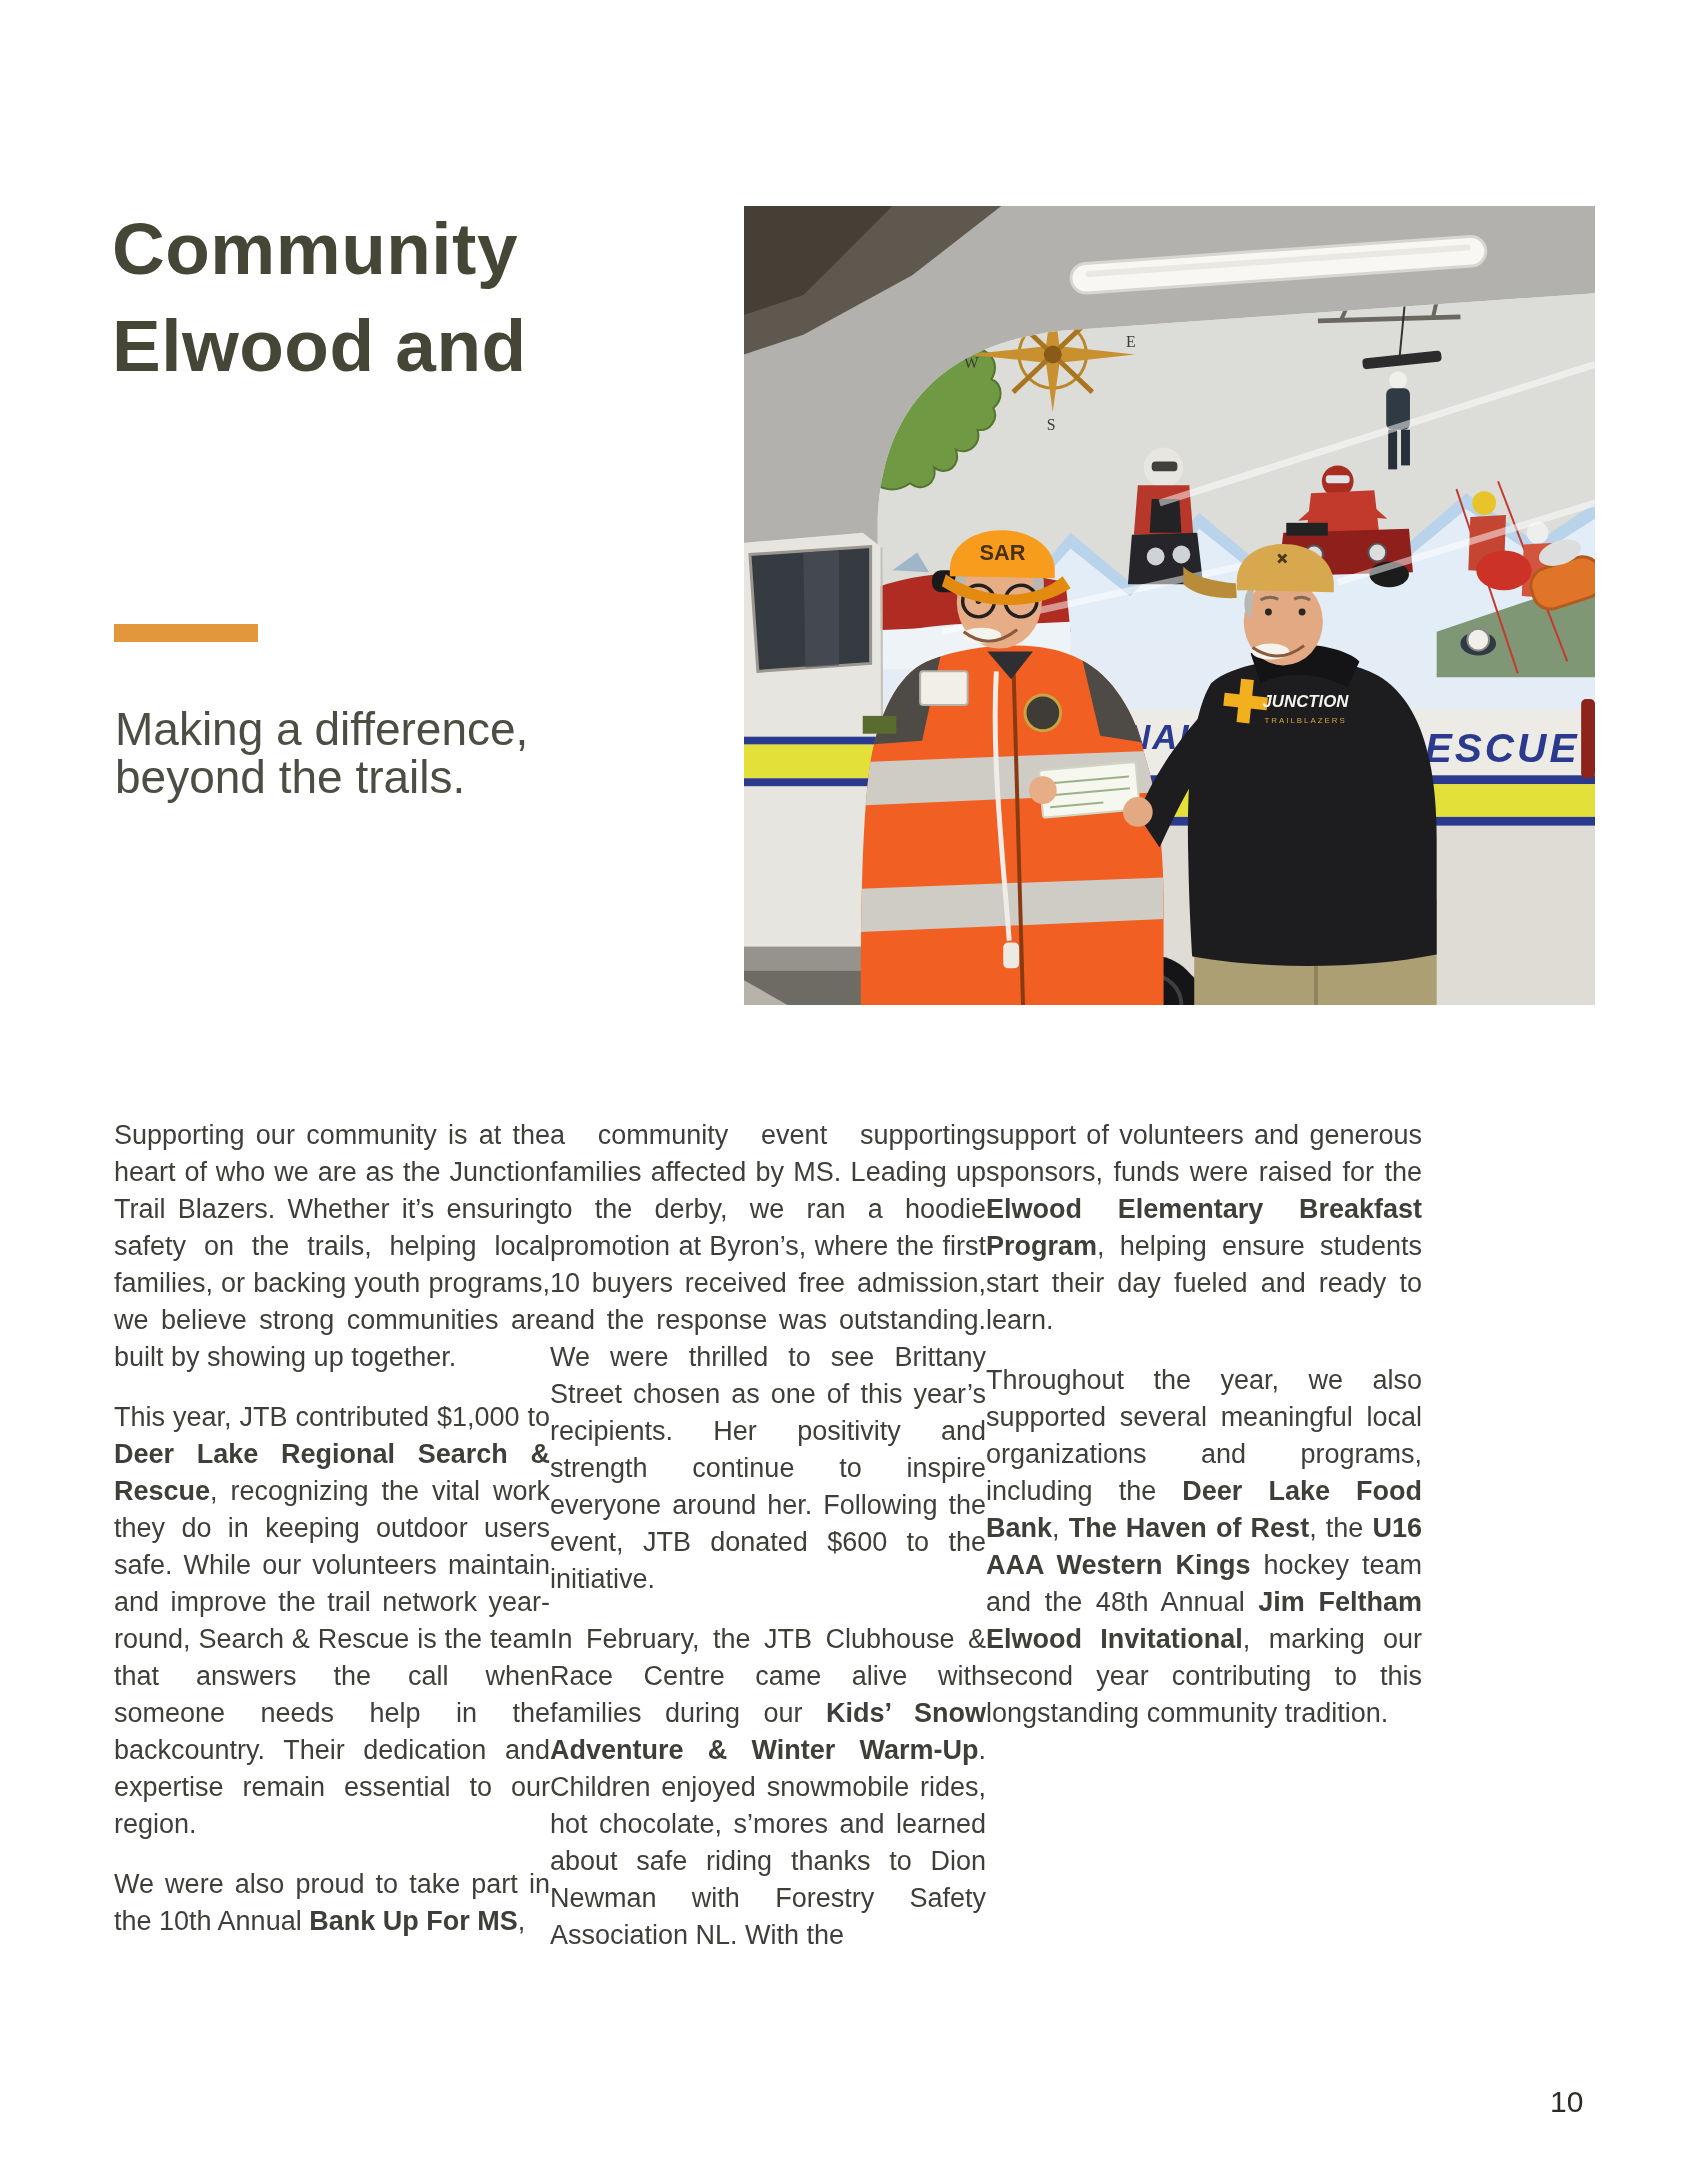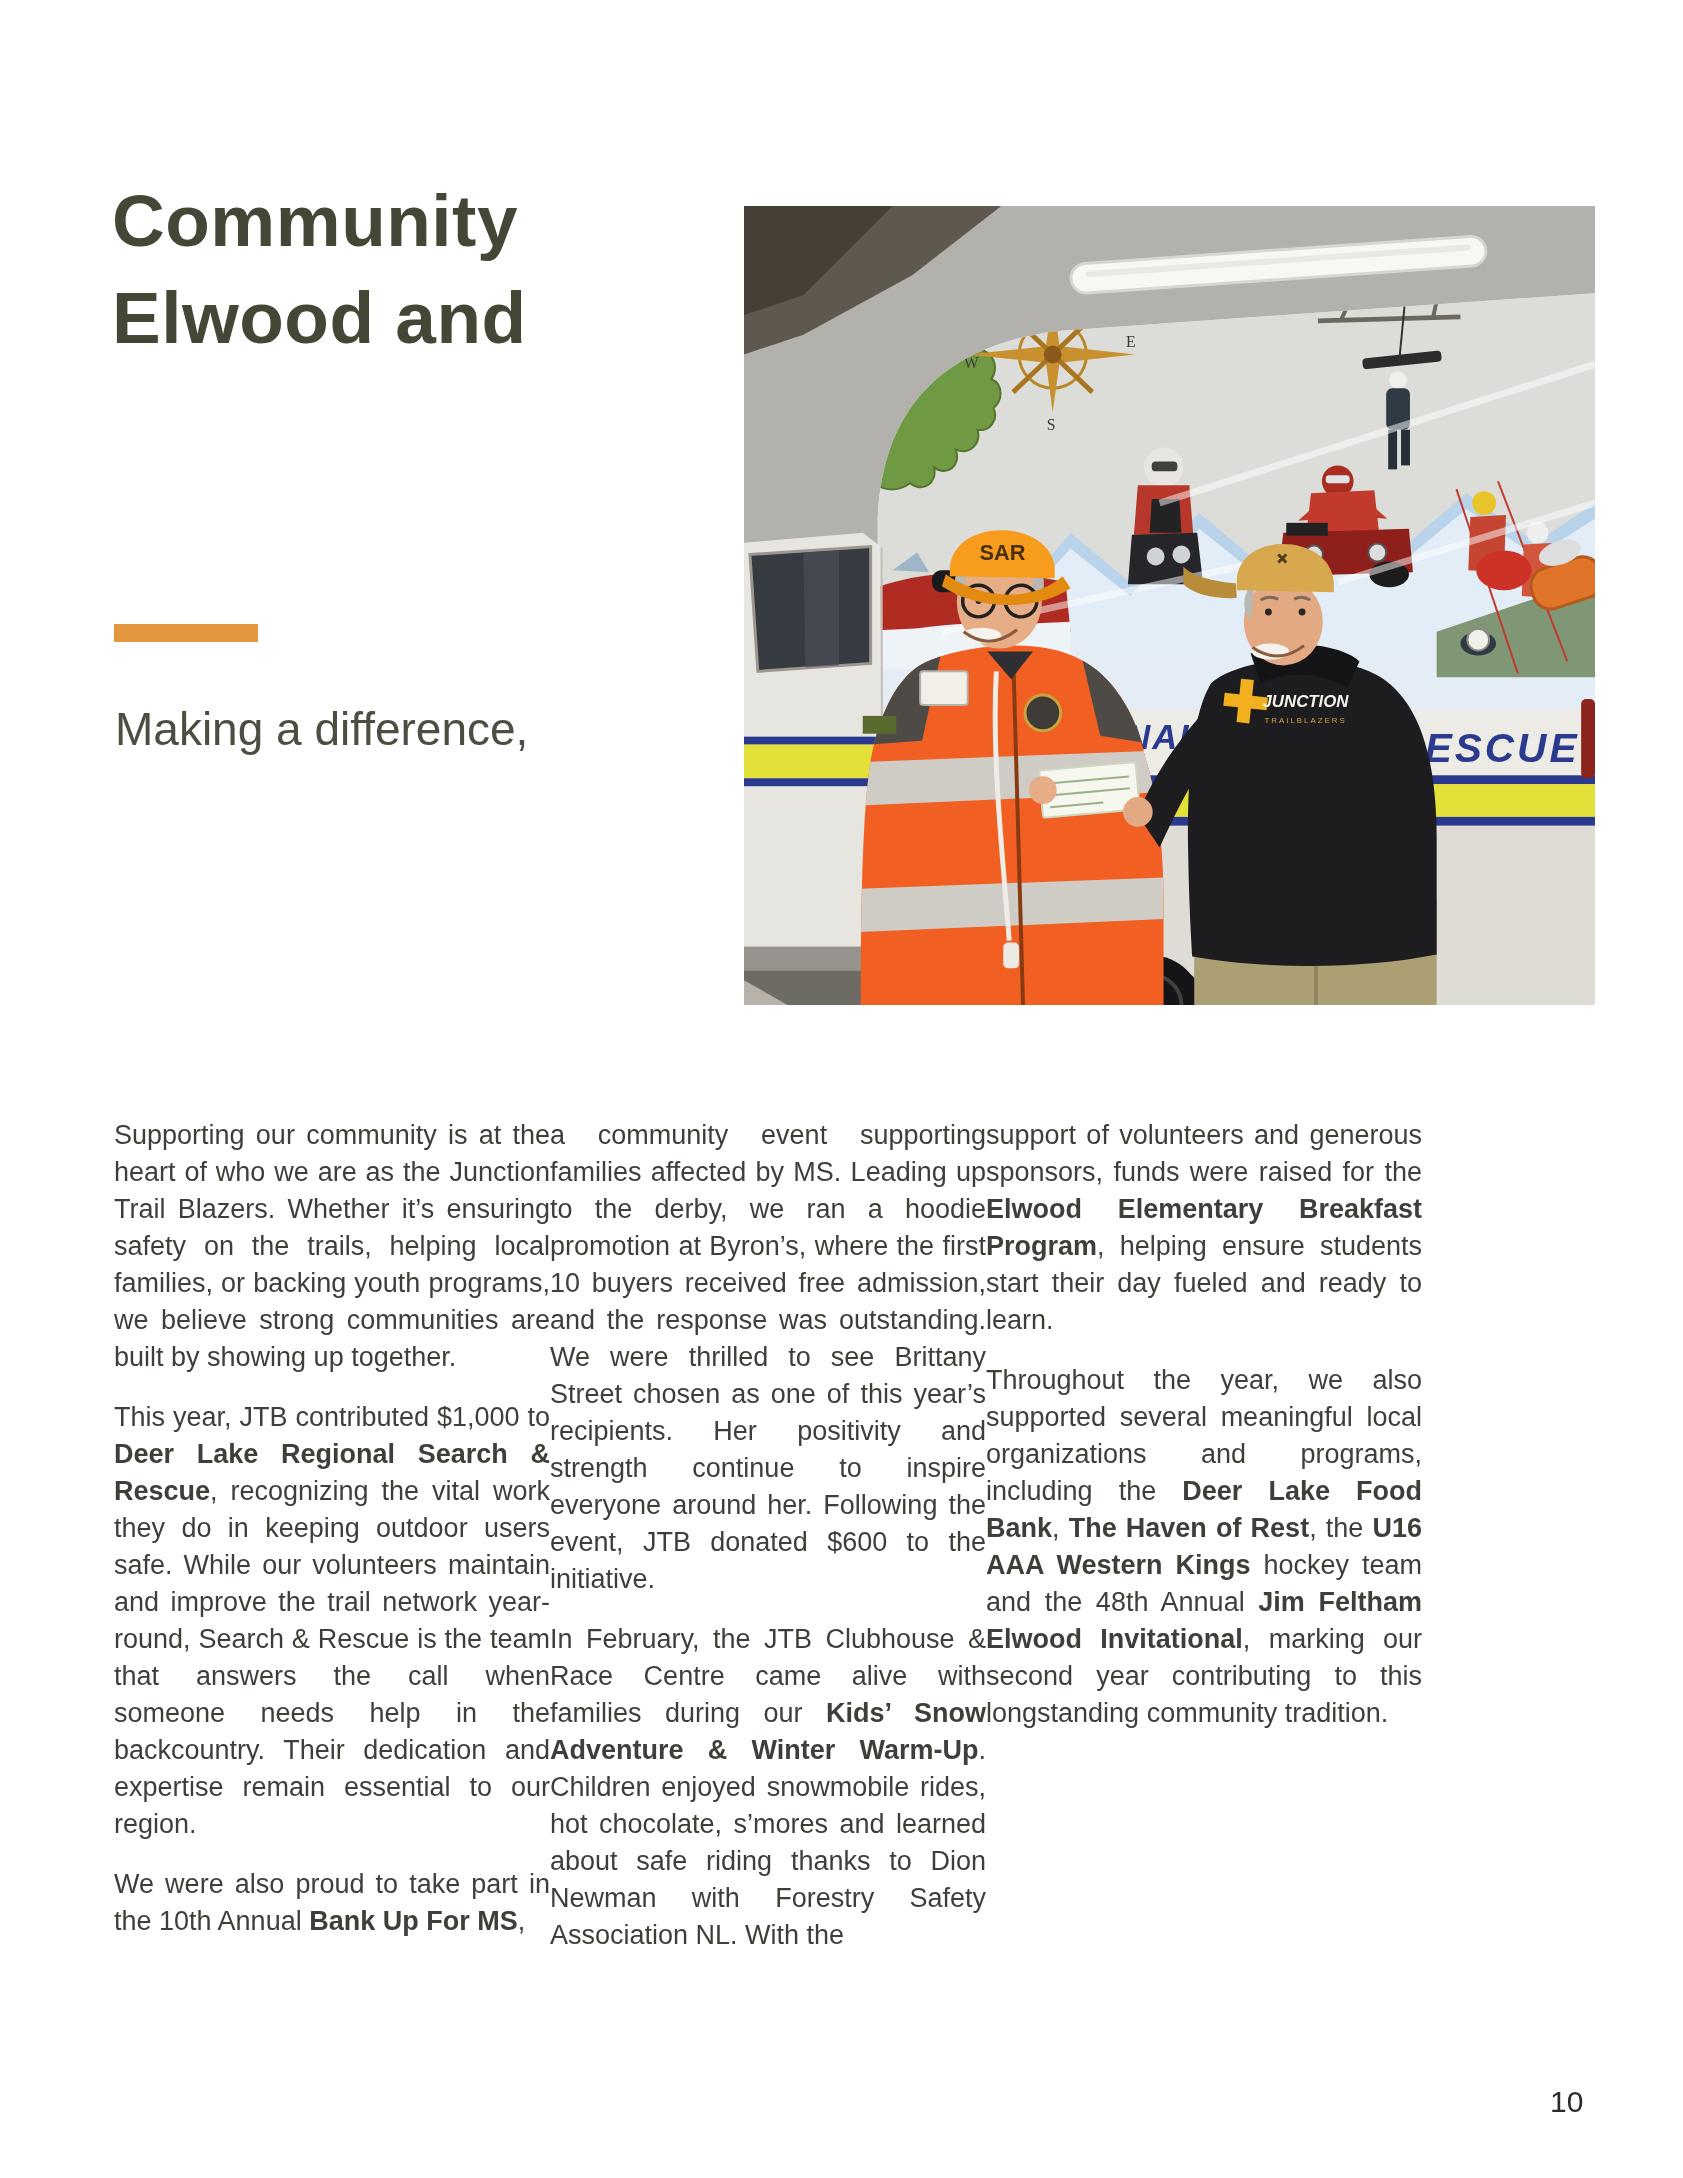--- a/index.html
+++ b/index.html
@@ -1,18 +1,18 @@
 <!DOCTYPE html>
 <html><head>
 <meta charset="utf-8">
 <style>
   html,body{margin:0;padding:0;background:#ffffff;}
   .page{position:relative;width:1683px;height:2178px;background:#ffffff;overflow:hidden;
         font-family:"Liberation Sans",sans-serif;}
-  .title{position:absolute;left:112px;top:172px;width:554px;
+  .title{position:absolute;left:112px;top:200px;width:554px;
          font-size:73px;line-height:97px;font-weight:700;color:#464636;letter-spacing:0.5px;}
   .accent-bar{position:absolute;left:114px;top:624px;width:144px;height:18px;background:#e2973c;}
   .subtitle{position:absolute;left:115px;top:705px;width:475px;
             font-size:46px;line-height:48px;font-weight:400;color:#4d4e43;}
   .photo{position:absolute;left:744px;top:206px;width:851px;height:799px;}
   .columns{position:absolute;left:114px;top:1117px;width:1455px;display:flex;}
   .col{width:436px;font-size:27px;line-height:37px;color:#3f3f39;}
   .col p{margin:0 0 23px 0;text-align:justify;}
   .col p b{margin-top:48px;}
   .page-number{position:absolute;left:1550px;top:2085px;font-size:30px;color:#2b2b27;text-align:center;}
@@ -26,20 +26,21 @@
 
   <div class="title" style="color: rgb(70, 70, 54);">
     <div>Community</div>
     <div>Elwood and</div>
   </div>
 
   <div class="accent-bar" style="background: rgb(226, 151, 60);"></div>
 
   <div class="subtitle">
     <div>Making a difference,</div>
+    <div>beyond the trails.</div>
   </div>
 
   <svg class="photo" viewBox="0 0 860 807" preserveAspectRatio="none">
 
     <rect x="0" y="0" width="860" height="807" fill="#b3b1ad"></rect>
     <path d="M0,0 L260,0 L170,70 L60,130 L0,150 Z" fill="#5f584e"></path>
     <path d="M0,0 L150,0 L60,90 L0,110 Z" fill="#463f35"></path>
     <g transform="rotate(-4 545 58)">
       <rect x="330" y="44" width="420" height="30" rx="15" fill="#f8f7f3" stroke="#d8d6d0" stroke-width="3"></rect>
       <rect x="345" y="52" width="390" height="6" rx="3" fill="#e9e8e2"></rect>

